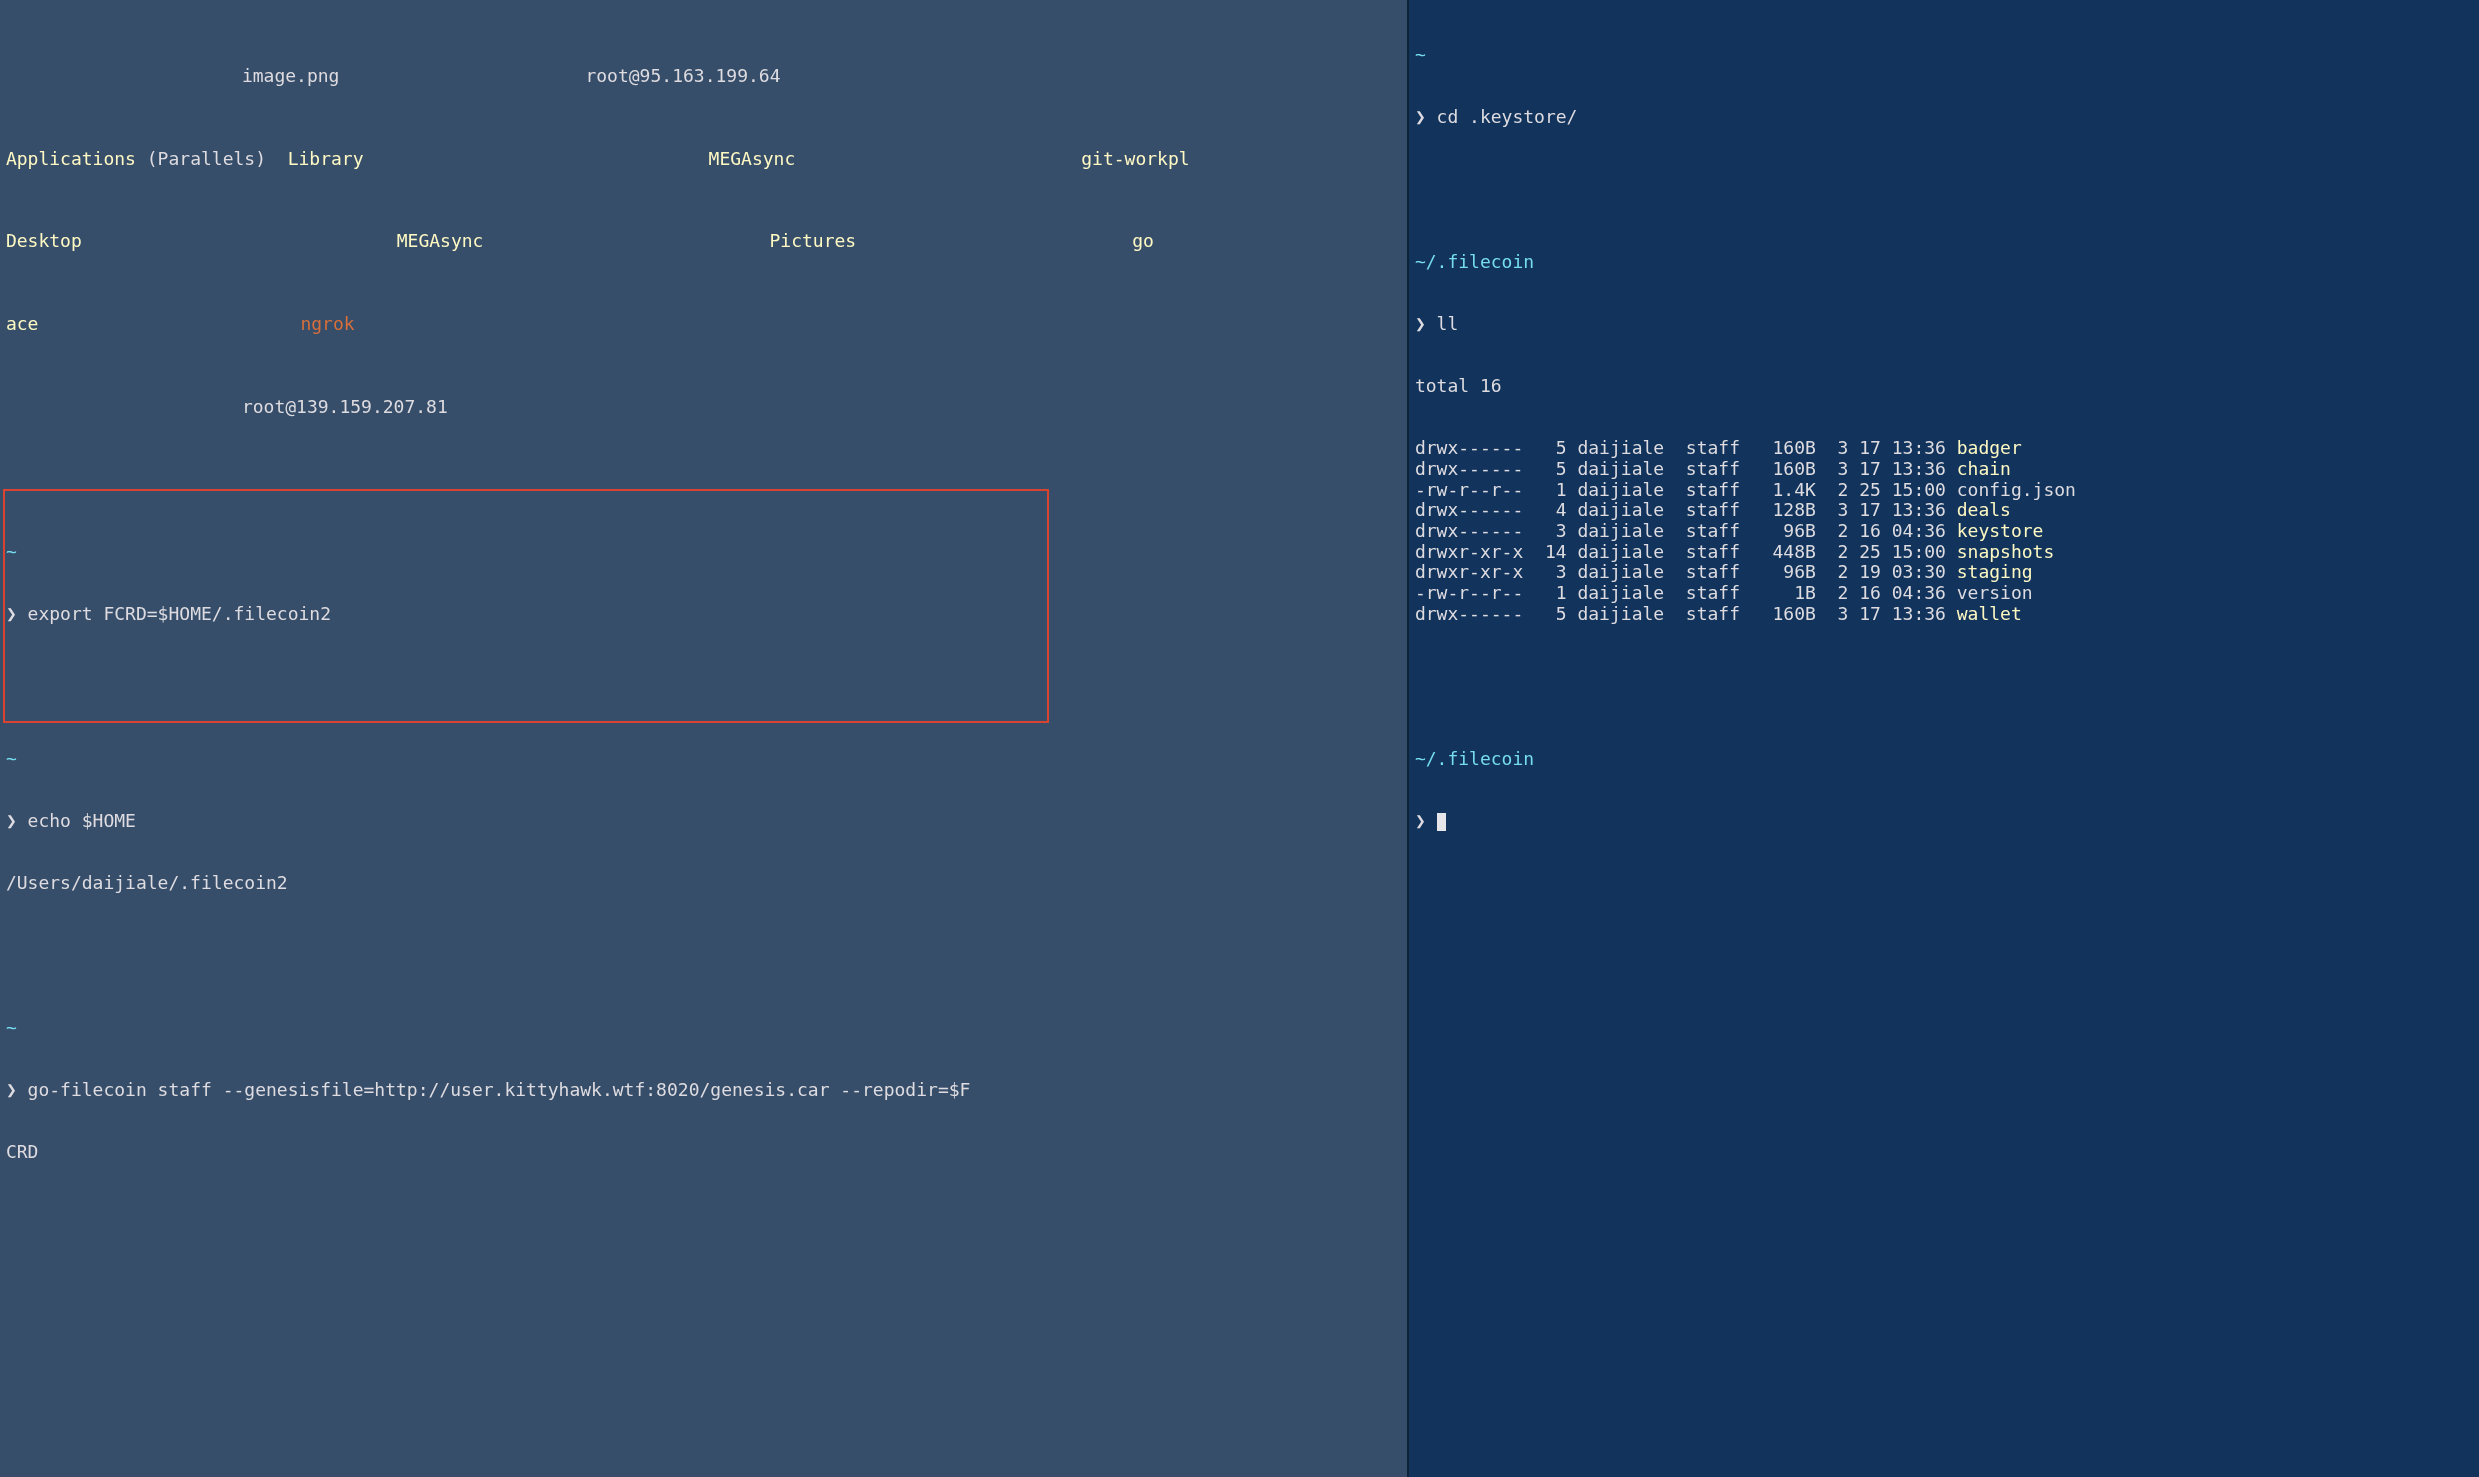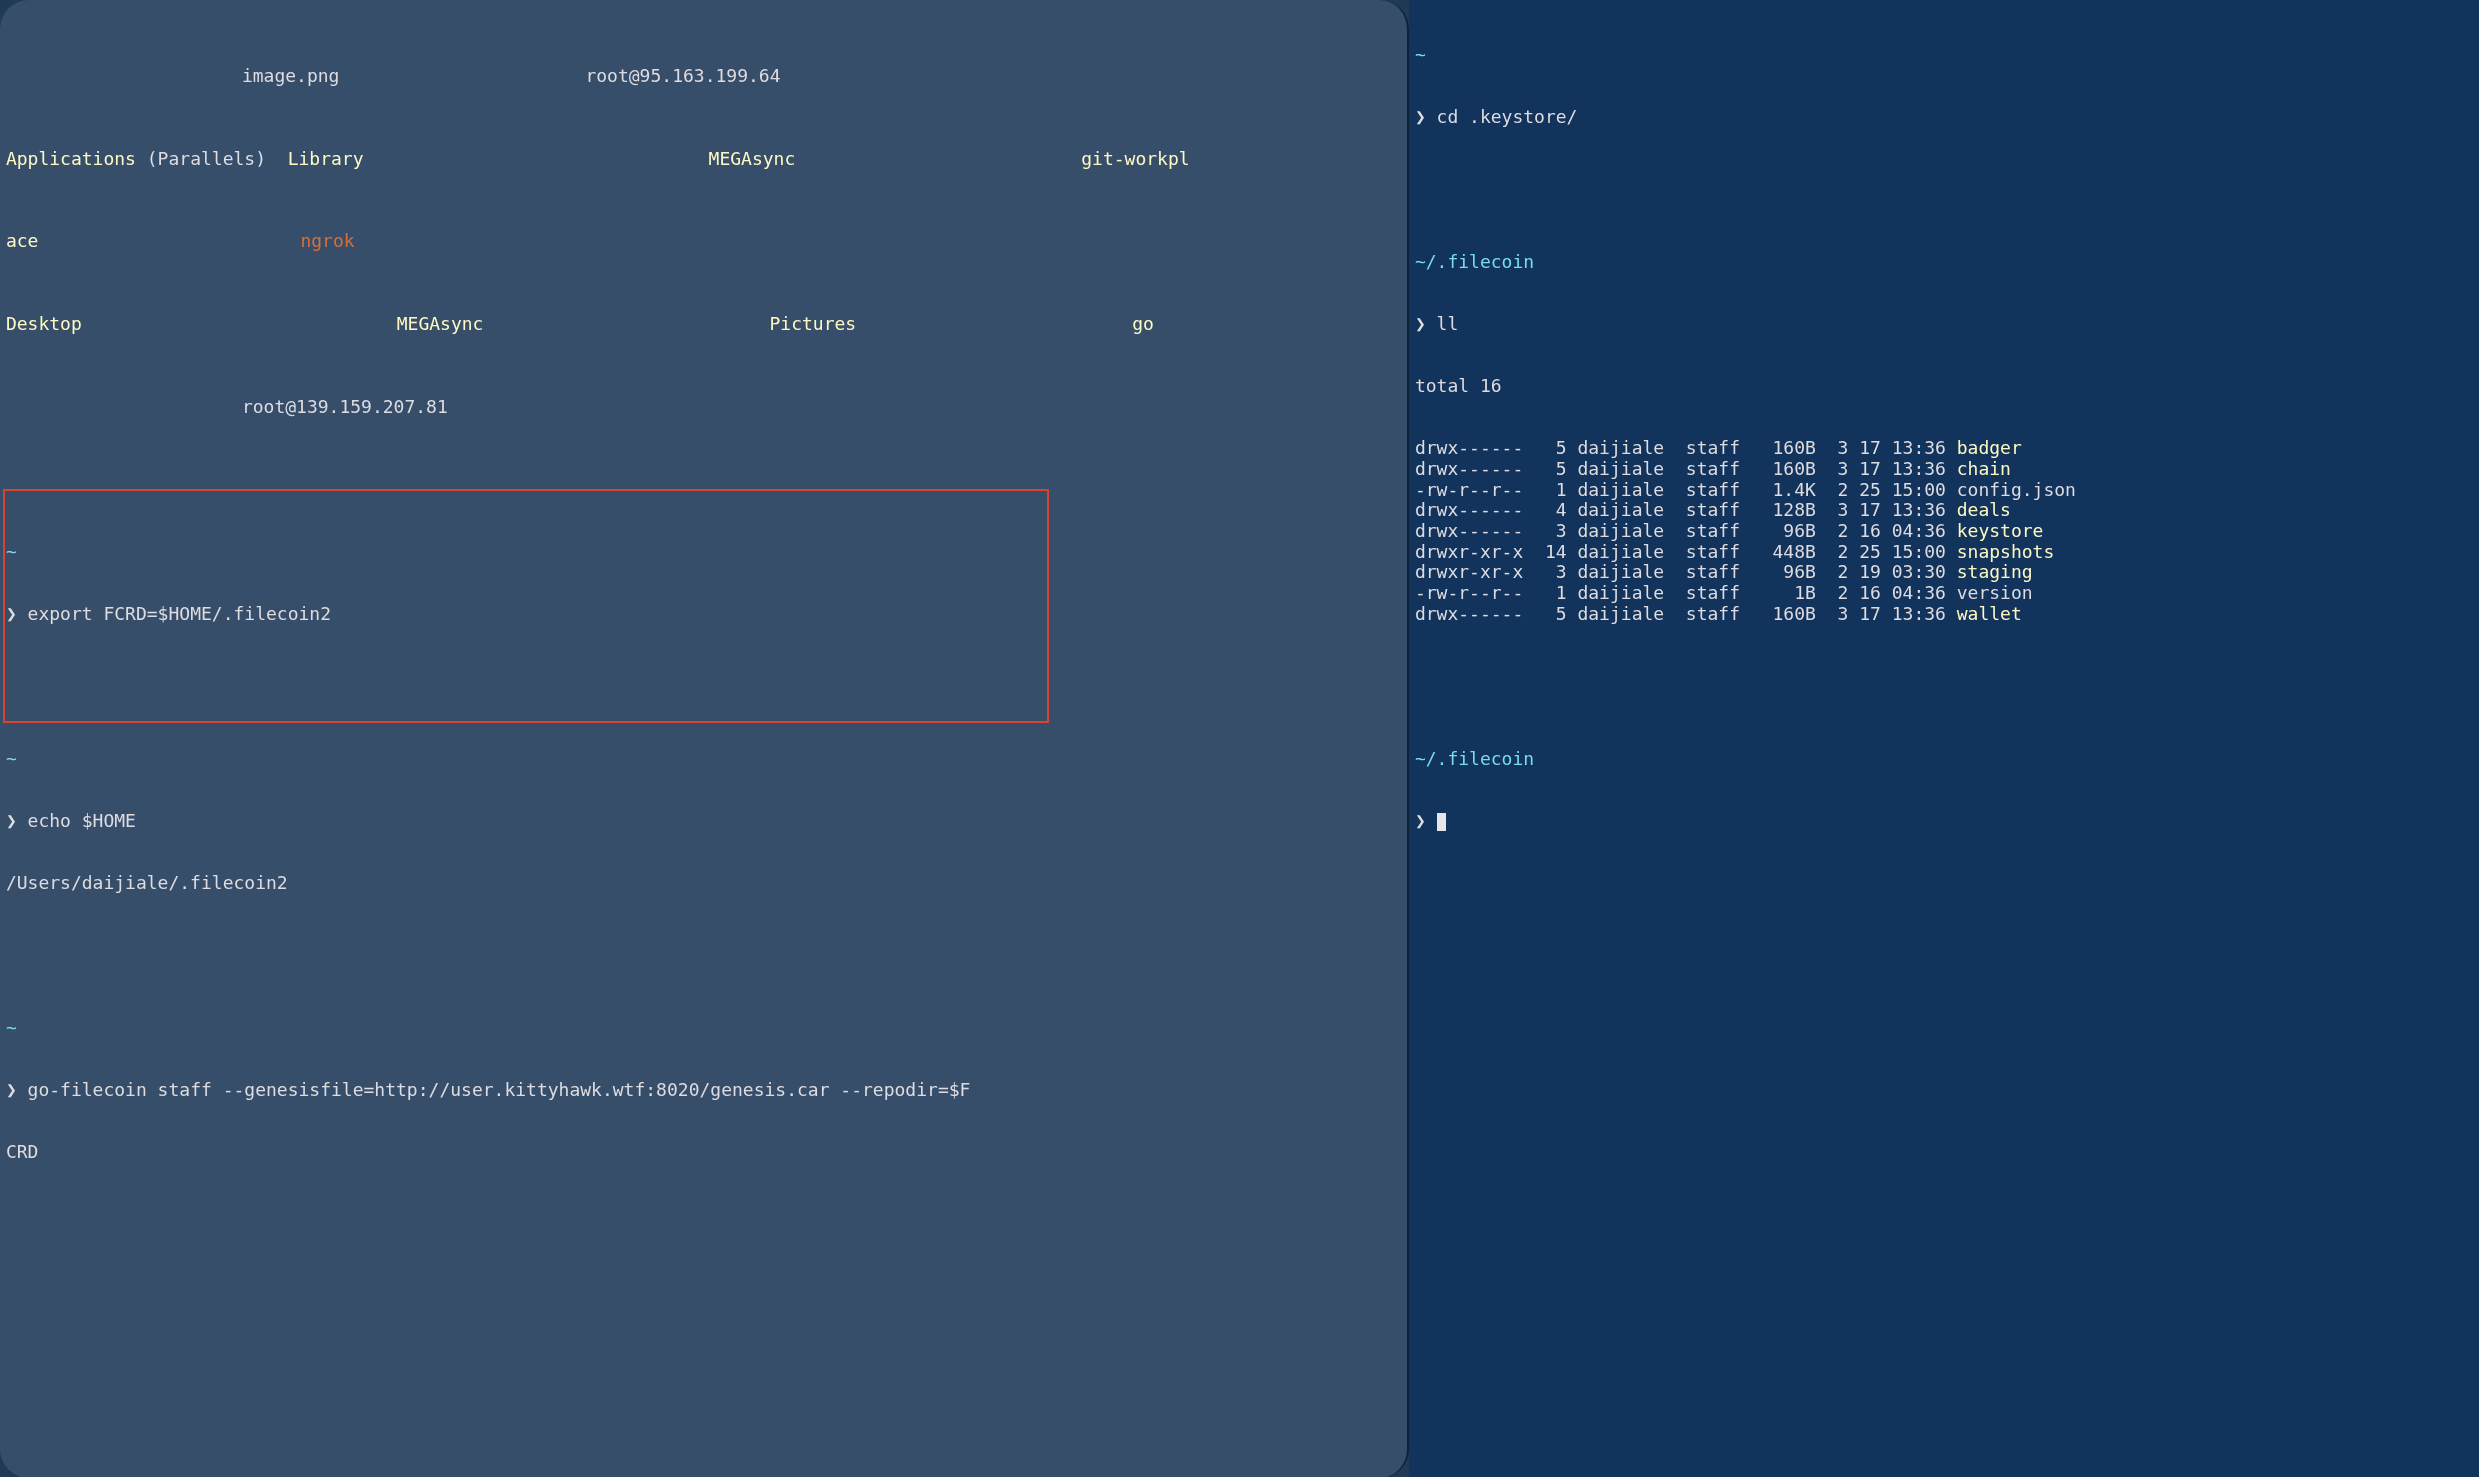--- a/index.html
+++ b/index.html
@@ -19,21 +19,20 @@
   }
   .pane {
     position: relative;
     padding: 3.9px 5.9px 5.9px 5.9px;
     white-space: pre;
   }
   .pane-left {
     width: 1409px;
     background: #374e6b;
     border-right: 2px solid #0e2238;
-    border-radius: 29px;
   }
   .pane-right {
     flex: 1;
     background: #11335c;
   }
   .line { white-space: pre; }
   .c-default { color: #dedce0; }
   .c-cyan    { color: #fef9c3; }
   .c-orange  { color: #d76f3b; }
   .c-path    { color: #76dcf0; }
@@ -55,23 +54,23 @@
 <body>
 
 <div class="screen">
 
   <div class="pane pane-left">
 
     <div class="line"><span class="cell" style="width:236px;"></span><span class="c-default">image.png</span><span class="cell" style="width:246px;"></span><span class="c-default">root@95.163.199.64</span></div>
 
     <div class="line"><span class="c-cyan">Applications</span><span> </span><span class="c-default">(Parallels)</span><span>  </span><span class="c-cyan">Library</span><span class="cell" style="width:345px;"></span><span class="c-cyan">MEGAsync</span><span class="cell" style="width:286px;"></span><span class="c-cyan">git-workpl</span></div>
 
+    <div class="line"><span class="c-cyan">Desktop</span><span class="cell" style="width:315px;"></span><span class="c-cyan">MEGAsync</span><span class="cell" style="width:286px;"></span><span class="c-cyan">Pictures</span><span class="cell" style="width:276px;"></span><span class="c-cyan">go</span></div>
+
     <div class="line"><span class="c-cyan">ace</span><span class="cell" style="width:262px;"></span><span class="c-orange">ngrok</span></div>
-
-    <div class="line"><span class="c-cyan">Desktop</span><span class="cell" style="width:315px;"></span><span class="c-cyan">MEGAsync</span><span class="cell" style="width:286px;"></span><span class="c-cyan">Pictures</span><span class="cell" style="width:276px;"></span><span class="c-cyan">go</span></div>
 
     <div class="line"><span class="cell" style="width:236px;"></span><span class="c-default">root@139.159.207.81</span></div>
 
     <div class="line">&nbsp;</div>
     <div class="line c-path">~</div>
     <div class="line"><span class="prompt-sym">❯</span><span> </span><span>export FCRD=$HOME/.filecoin2</span></div>
 
     <div class="line">&nbsp;</div>
     <div class="line c-path">~</div>
     <div class="line"><span class="prompt-sym">❯</span><span> </span><span>echo $HOME</span></div>

